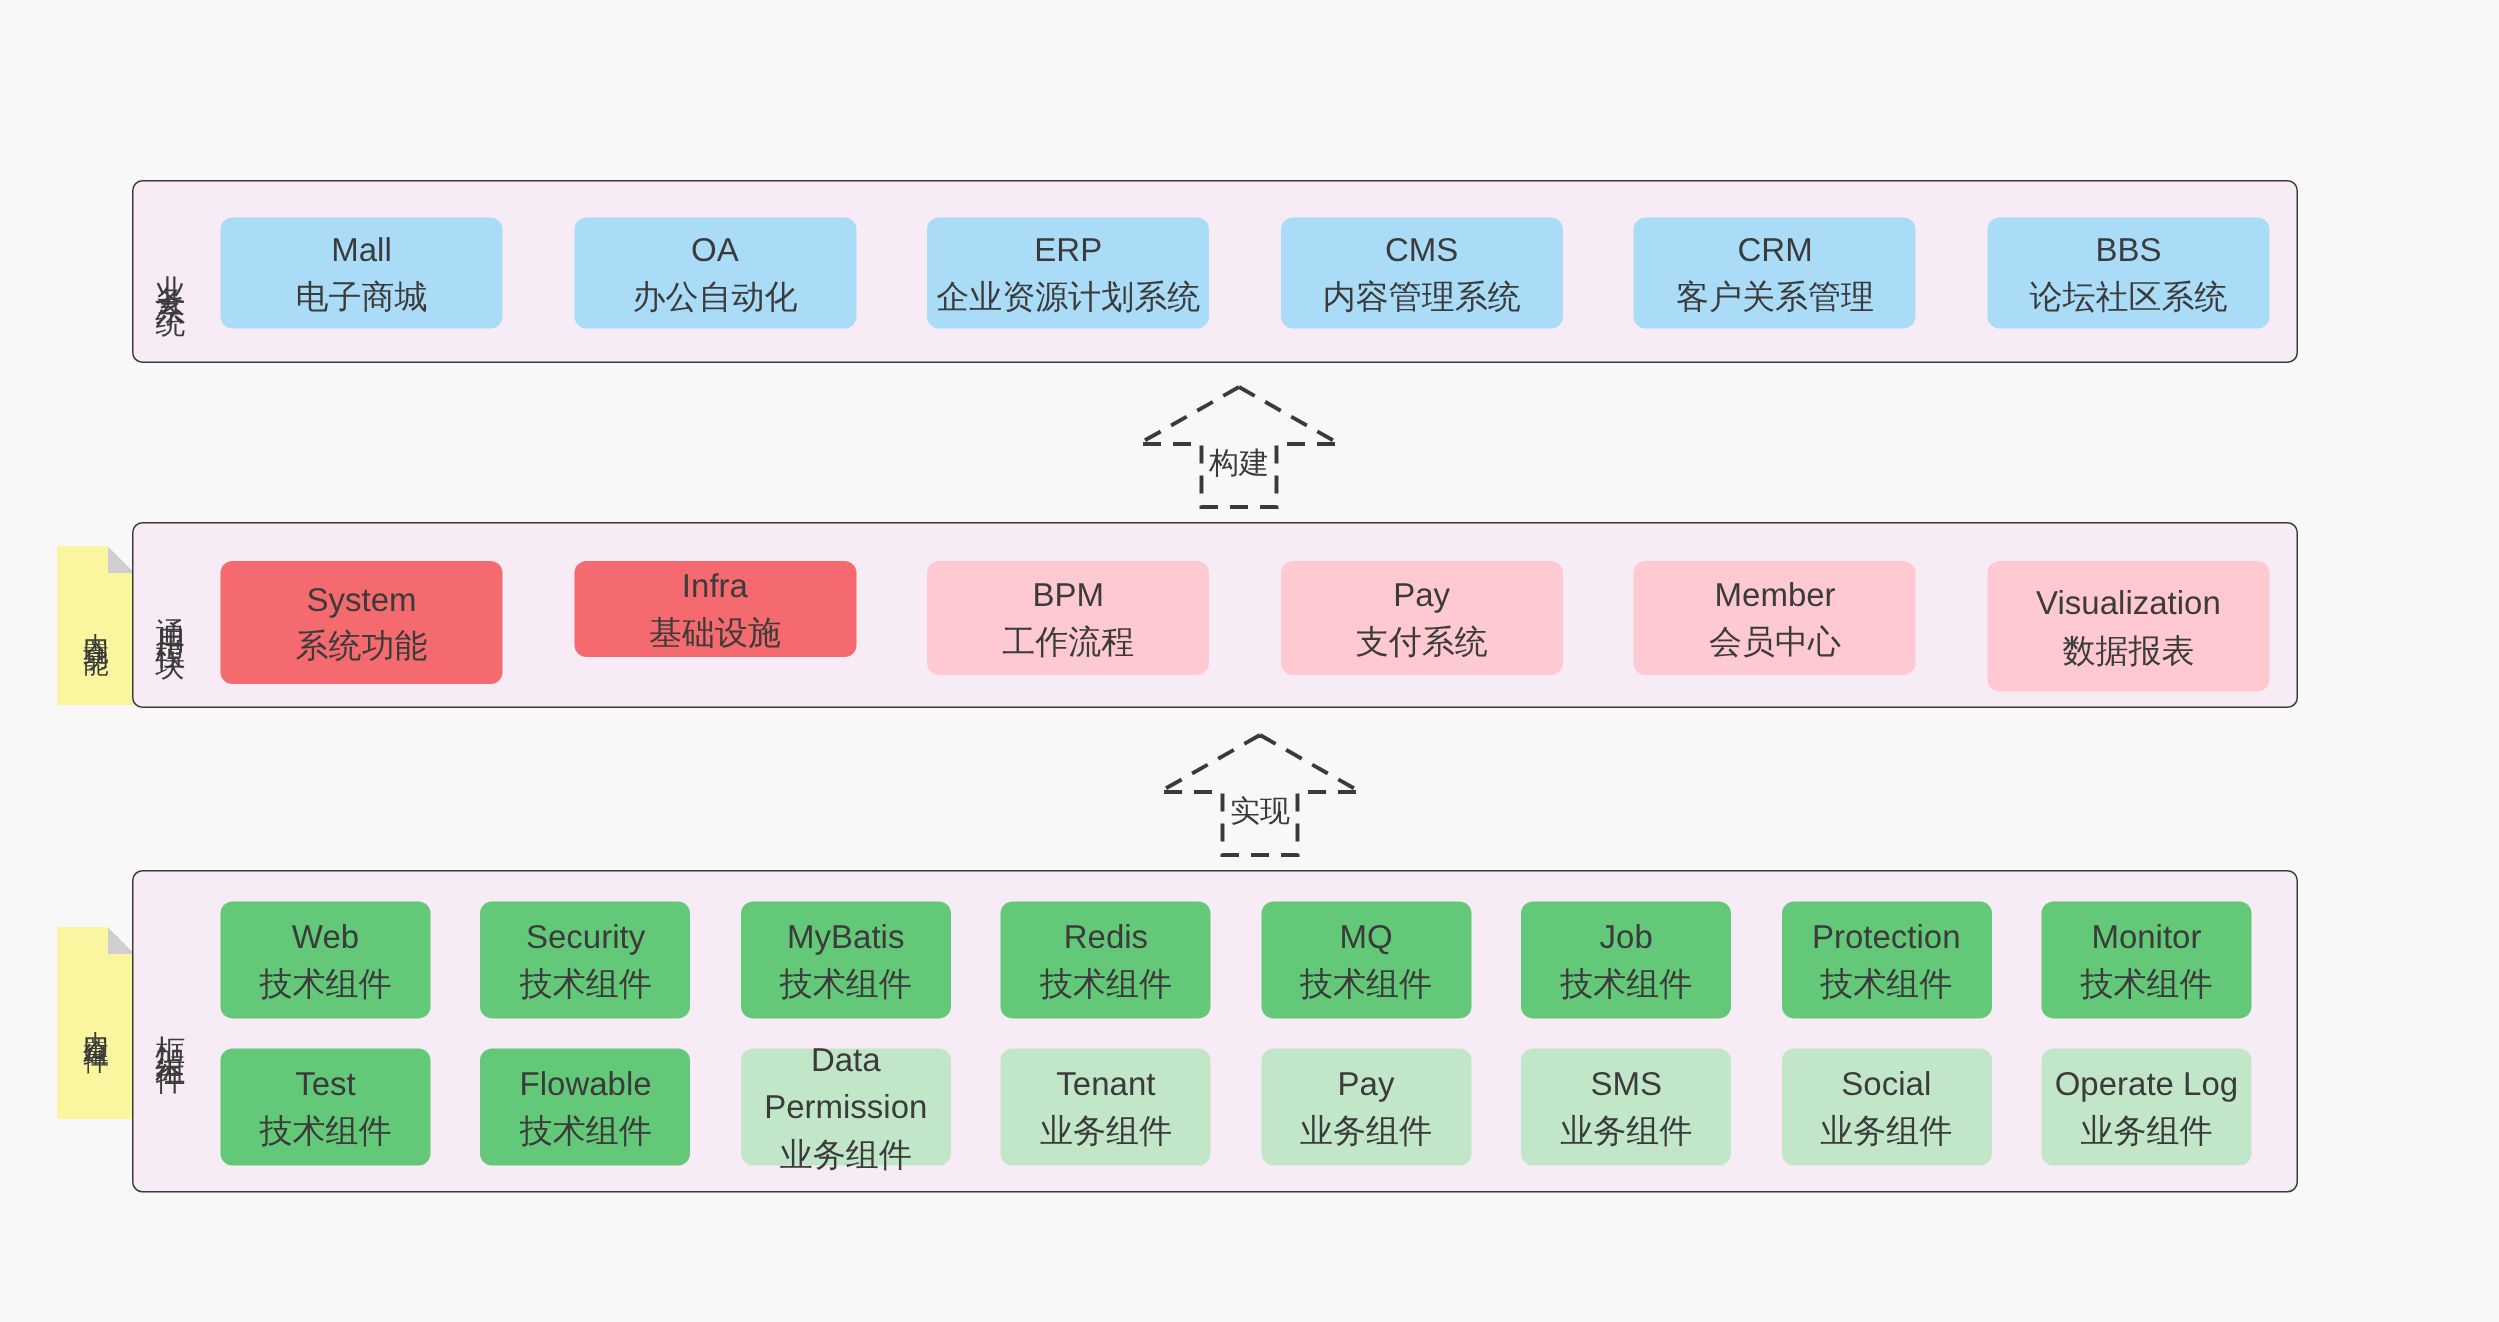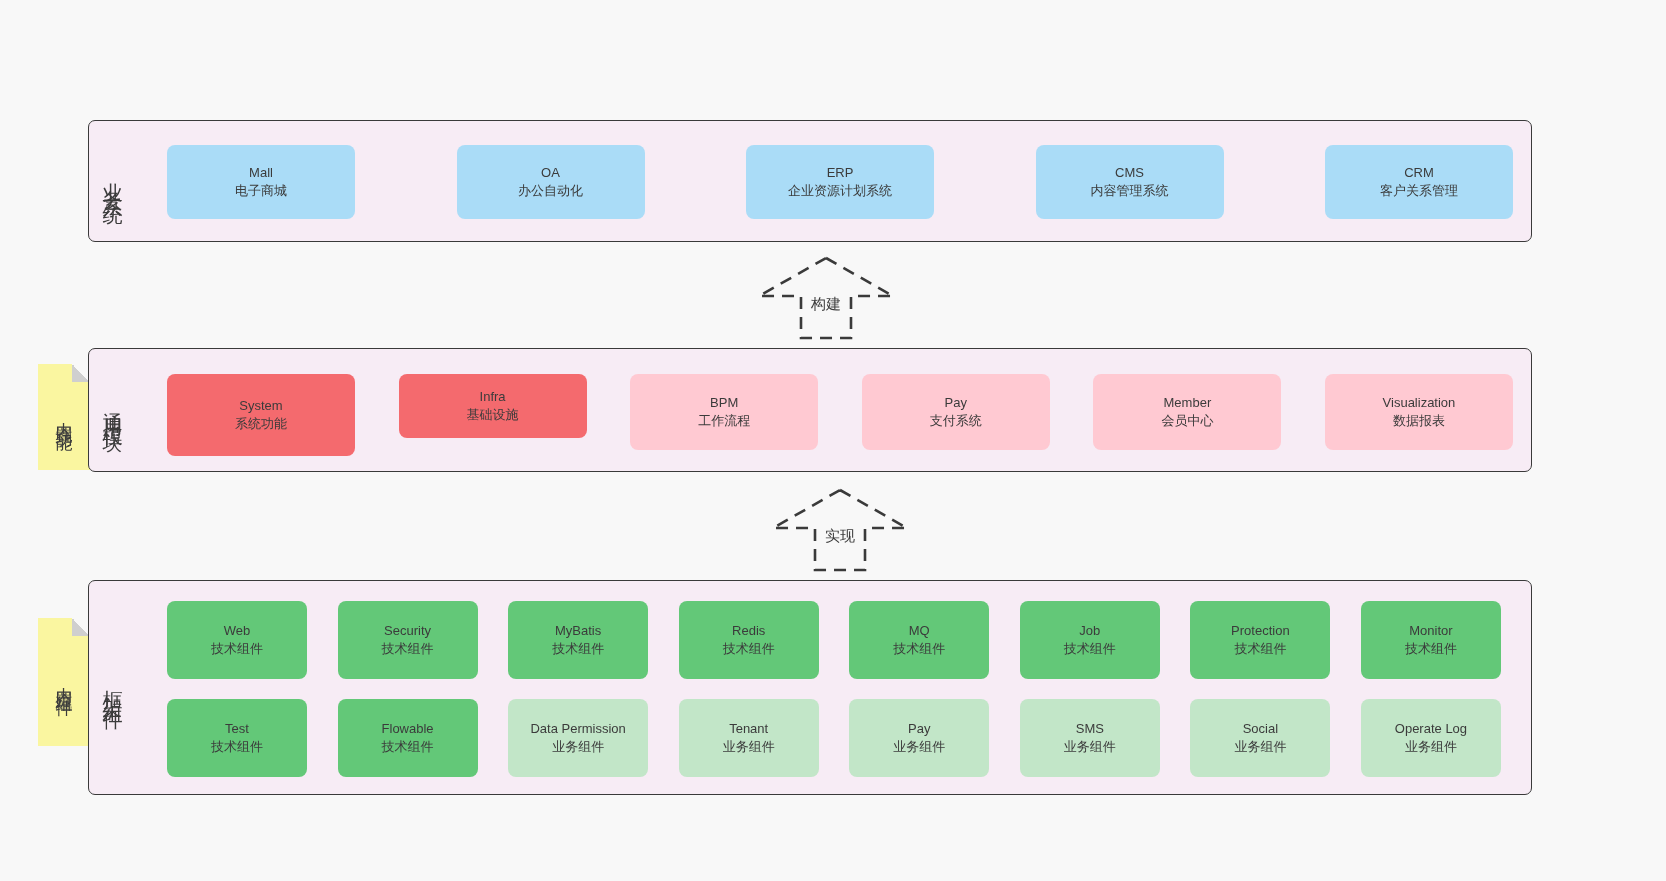--- a/index.html
+++ b/index.html
@@ -13,33 +13,33 @@
 
   .panel{position:absolute;background:var(--panel_fill);border:1.5px solid var(--panel_border);border-radius:7px;box-sizing:border-box;}
   .vlabel{position:absolute;left:11px;top:0;height:100%;display:flex;align-items:center;justify-content:center;
           writing-mode:vertical-rl;text-orientation:upright;font-size:20px;letter-spacing:7px;color:var(--text);}
 
   .row{position:absolute;left:58px;display:flex;justify-content:space-between;}
   .row6{right:18px;}
   .row8{right:30px;}
 
   .box{border-radius:8px;display:flex;flex-direction:column;align-items:center;justify-content:center;
-       text-align:center;color:var(--text);font-size:13px;line-height:1.42;padding:4px 6px;box-sizing:border-box;margin-left:20px;}
+       text-align:center;color:var(--text);font-size:22px;line-height:1.42;padding:4px 6px;box-sizing:border-box;}
   .w188{width:188px;height:74px;}
   .w140{width:140px;height:78px;}
   .blue{background:var(--blue);}
   .red{background:var(--red);}
   .pink{background:var(--pink);}
   .green{background:var(--green);}
   .lgreen{background:var(--green_light);}
 
   .arrow{position:absolute;width:140px;height:86px;}
   .arrow svg{position:absolute;left:0;top:0;}
   .arrow-label{position:absolute;left:50%;top:40px;transform:translateX(-50%);
-               background:var(--canvas_bg);padding:0 3px;font-size:15px;color:var(--text);white-space:nowrap;text-align:right;}
+               background:var(--canvas_bg);padding:0 3px;font-size:20px;color:var(--text);white-space:nowrap;text-align:right;}
 </style>
 </head>
 <body>
 
 <div class="canvas">
 
   <div class="sticky" style="left:38px;top:364px;width:52px;height:106px;">
     <span>内置功能</span>
   </div>
   <div class="sticky" style="left:38px;top:618px;width:52px;height:128px;">
@@ -62,20 +62,24 @@
         <div>企业资源计划系统</div>
       </div>
       <div class="box w188 blue">
         <div>CMS</div>
         <div>内容管理系统</div>
       </div>
       <div class="box w188 blue">
         <div>CRM</div>
         <div>客户关系管理</div>
       </div>
+      <div class="box w188 blue">
+        <div>BBS</div>
+        <div>论坛社区系统</div>
+      </div>
     </div>
   </section>
 
   <div class="arrow" style="left:756px;top:255px;">
     <svg width="140" height="86" viewBox="0 0 140 86">
       <polygon points="70,3 137,41 95,41 95,83 45,83 45,41 3,41" fill="none" stroke="#3a3a3a" stroke-width="2.6" stroke-dasharray="12 8"></polygon>
     </svg>
     <span class="arrow-label">构建</span>
   </div>
 
@@ -95,21 +99,21 @@
         <div>工作流程</div>
       </div>
       <div class="box w188 pink" style="height:76px;">
         <div>Pay</div>
         <div>支付系统</div>
       </div>
       <div class="box w188 pink" style="height:76px;">
         <div>Member</div>
         <div>会员中心</div>
       </div>
-      <div class="box w188 pink" style="height:76px;">
+      <div class="box w188 pink" style="height:87px;">
         <div>Visualization</div>
         <div>数据报表</div>
       </div>
     </div>
   </section>
 
   <div class="arrow" style="left:770px;top:487px;">
     <svg width="140" height="86" viewBox="0 0 140 86">
       <polygon points="70,3 137,41 95,41 95,83 45,83 45,41 3,41" fill="none" stroke="#3a3a3a" stroke-width="2.6" stroke-dasharray="12 8"></polygon>
     </svg>

